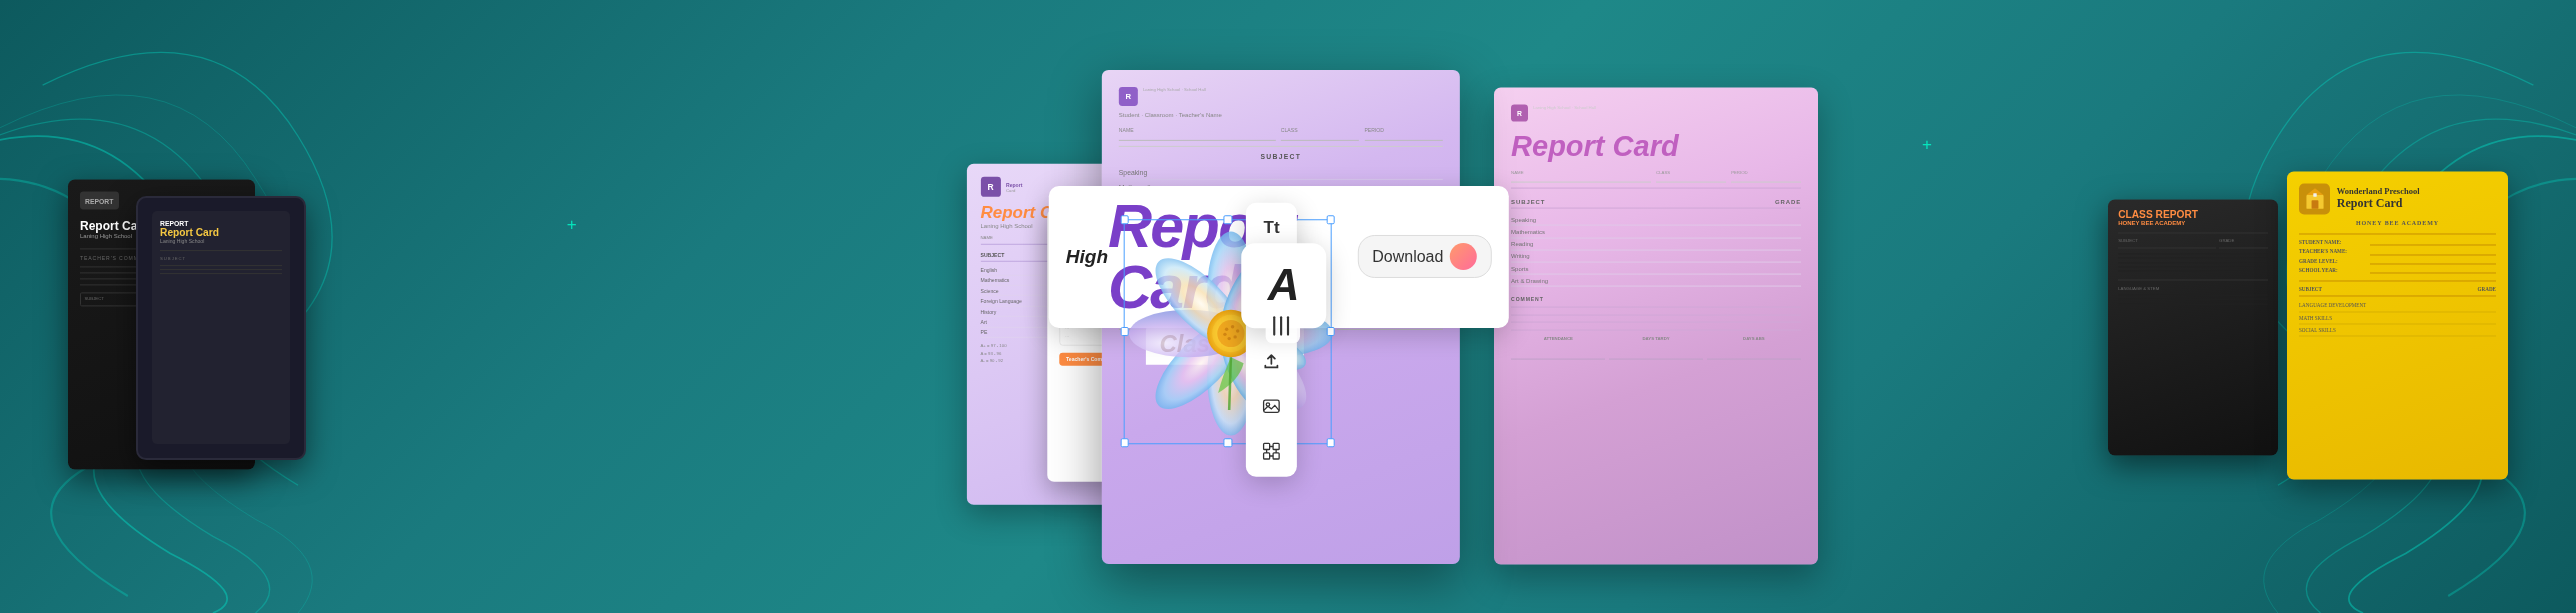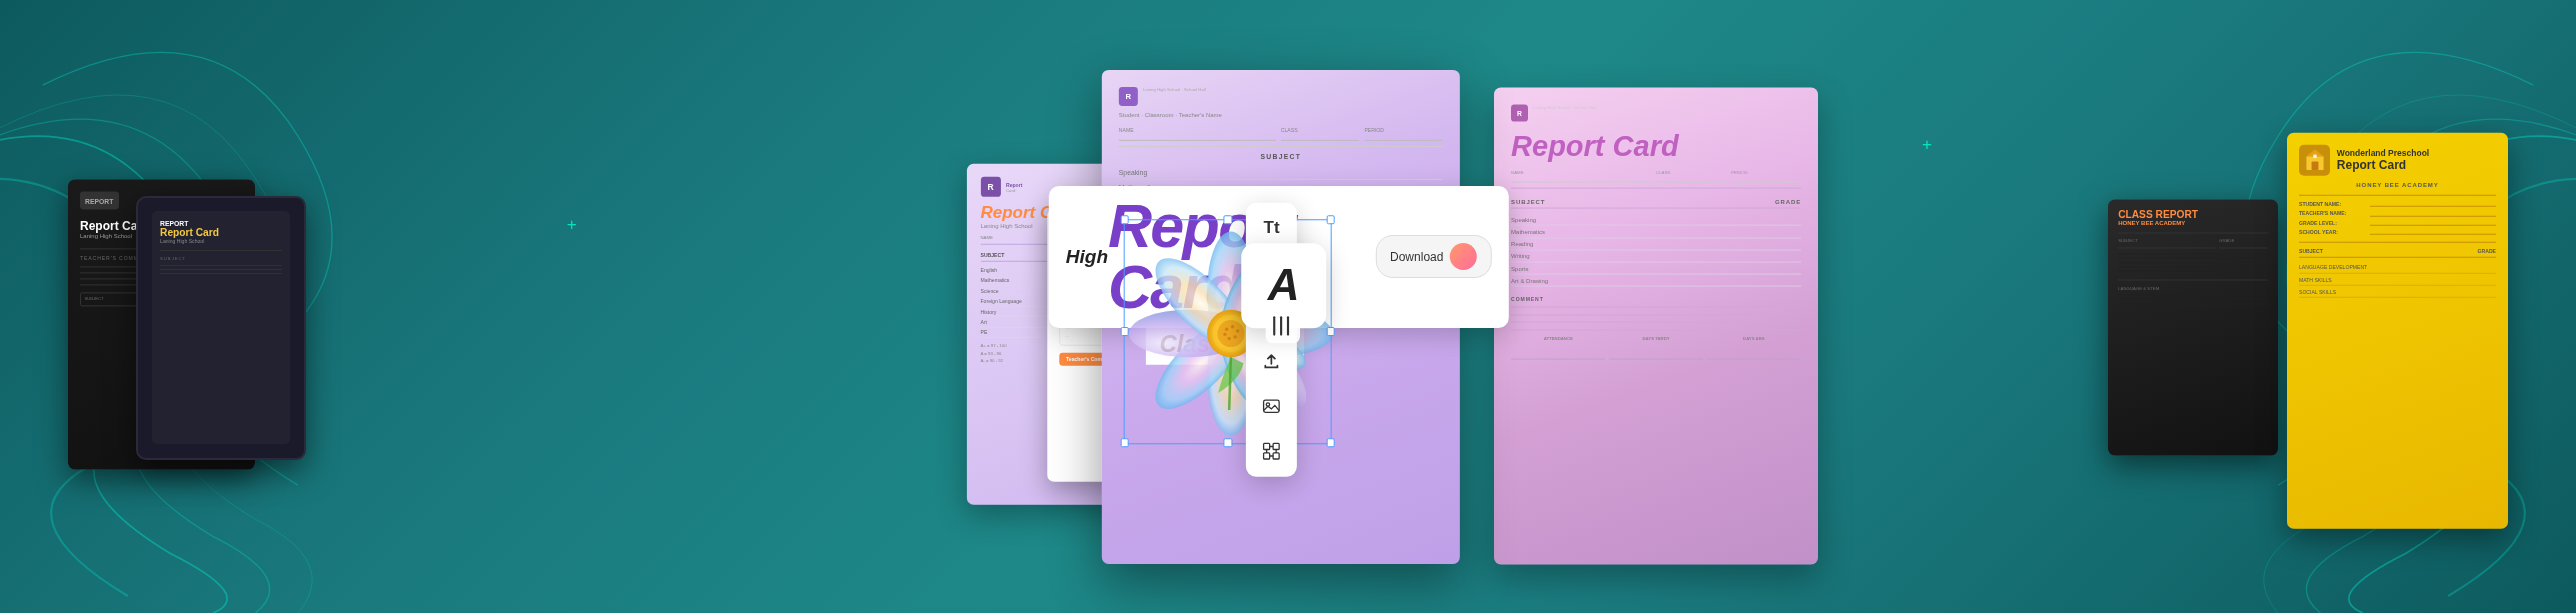--- a/index.html
+++ b/index.html
@@ -98,21 +98,21 @@
       align-items: center;
       gap: 6.8px;
       background: #f5f5f5;
       border: 0.9px solid #ddd;
       border-radius: 17px;
       padding: 6.8px 13.6px;
       cursor: pointer;
     }
 
     .download-btn-text {
-      font-size: 12px;
+      font-size: 16px;
       color: #333;
     }
 
     .user-avatar {
       width: 27px;
       height: 27px;
       border-radius: 50%;
       background: linear-gradient(135deg, #ff9a6c, #ff6b9a);
     }
 
@@ -218,27 +218,28 @@
       color: #222;
     }
 
     
     .yellow-card {
       position: absolute;
       right: 68px;
       top: 50%;
       transform: translateY(-44%);
       width: 221px;
-      height: 396px;
+      height: 308px;
       background: linear-gradient(160deg, #f5d000 0%, #e8b800 100%);
       border-radius: 6.8px;
       box-shadow: 0 10.2px 30px rgba(0,0,0,0.4);
       z-index: 6;
       padding: 12px;
       overflow: hidden;
+      font-family: Liberation Serif, serif;
     }
 
     .yellow-card-header {
       display: flex;
       align-items: center;
       gap: 6.8px;
       margin-bottom: 6.8px;
     }
 
     .school-icon {

